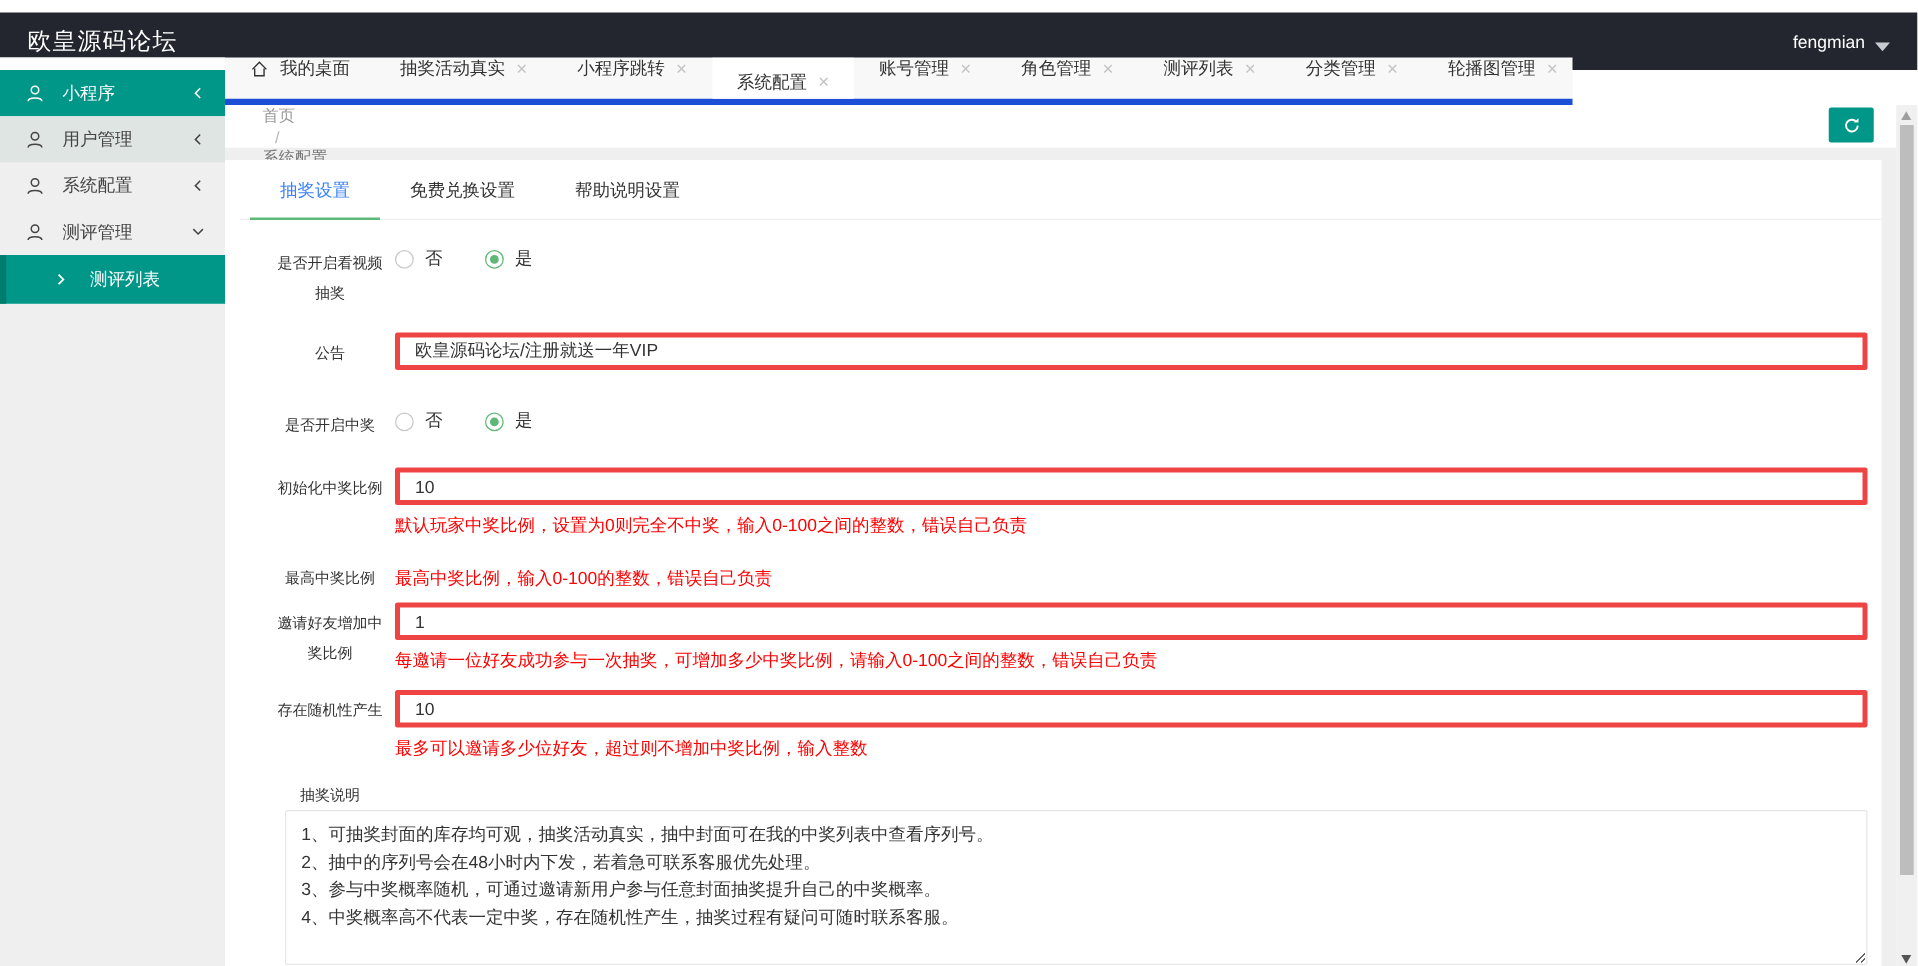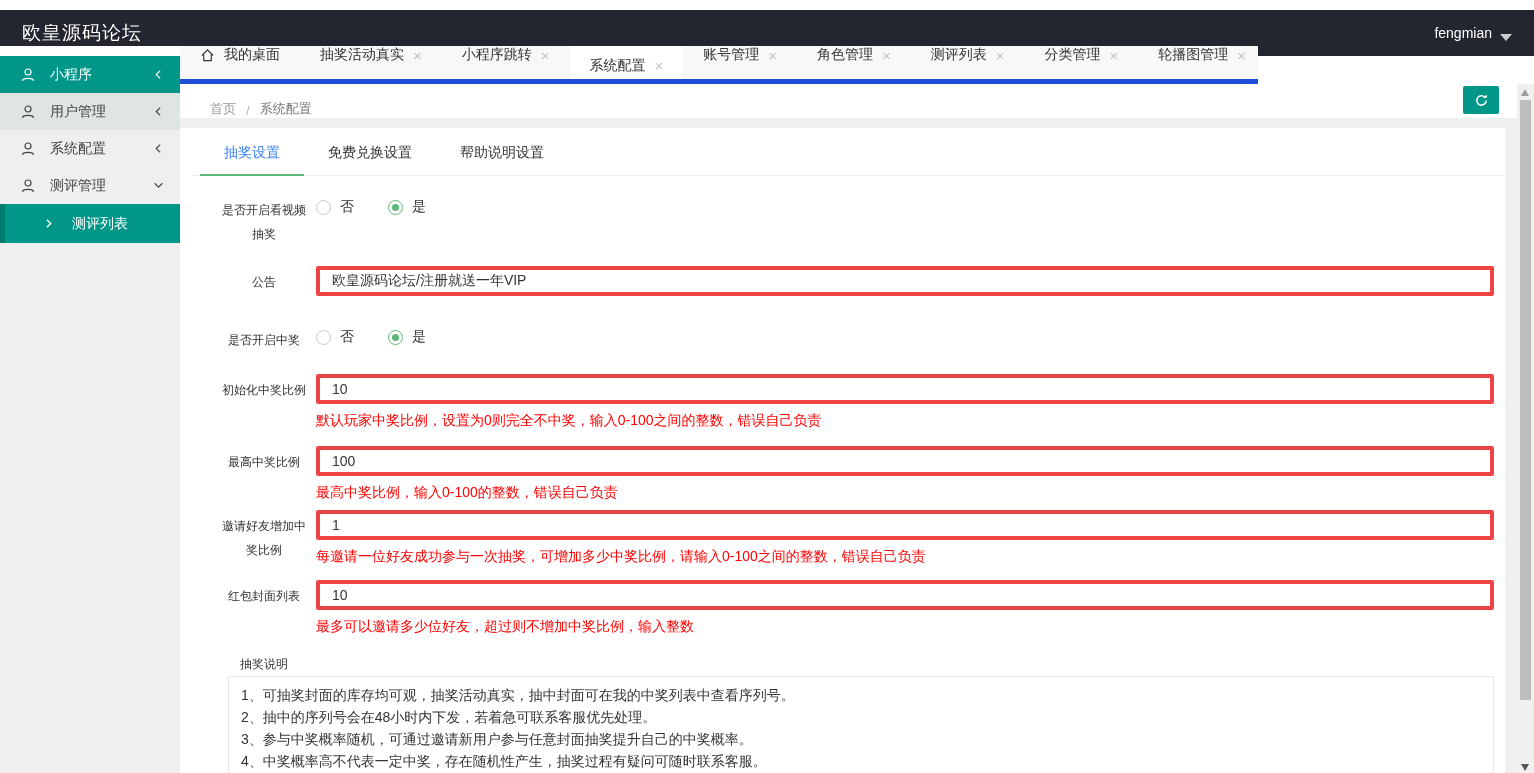--- a/index.html
+++ b/index.html
@@ -24,21 +24,21 @@
   .icon-svg { display:inline-flex; align-items:center; justify-content:center; }
 
   
   .tabbar { position:absolute; left:180px; top:46px; width:1078px; height:38px; background:#f8f8f8; border-bottom:5px solid #1d4ed8; display:flex; align-items:flex-start; overflow:hidden; }
   .tab { display:flex; align-items:center; gap:9px; padding:0 20px; font-size:14px; color:#333; cursor:pointer; white-space:nowrap; }
   .tab .close { color:#c3c3c3; font-size:15px; line-height:1; cursor:pointer; }
   .tab.active { background:#fff; height:39px; }
 
   
   .main { position:absolute; left:180px; top:84px; width:1337px; height:689px; background:#fff; }
-  .crumbrow { position:relative; height:34px; background:#fff; display:flex; align-items:flex-end; padding-left:30px; font-size:13px; }
+  .crumbrow { position:relative; height:34px; background:#fff; display:flex; align-items:flex-start; padding-left:30px; font-size:13px;flex-direction:column; }
   .crumb-home { color:#999; cursor:pointer; }
   .crumb-sep { color:#b5b5b5; margin:0 10px; }
   .crumb-cur { color:#777; }
   .refresh-btn { position:absolute; right:18px; top:2px; width:36px; height:28px; background:#009688; border:none; border-radius:2px; display:flex; align-items:center; justify-content:center; cursor:pointer; }
   .divider-band { height:10px; background:#efefef; }
   .right-gutter { position:absolute; right:0; top:44px; width:12px; bottom:0; background:#efefef; }
 
   
   .card { position:relative; margin-left:12px; width:1313px; height:645px; background:#fff; }
   .card-tabs { height:48px; border-bottom:1px solid #eee; display:flex; padding-left:8px; }
@@ -281,35 +281,34 @@
           <div class="f-label">初始化中奖比例</div>
           <div class="f-ctrl">
             <input class="f-input" type="text" value="10" style="">
             <div class="f-hint">默认玩家中奖比例，设置为0则完全不中奖，输入0-100之间的整数，错误自己负责</div>
           </div>
         </div>
 
         <div class="form-row mb8">
           <div class="f-label">最高中奖比例</div>
           <div class="f-ctrl">
-            <input class="f-input" type="text" value="100" style="">
             <div class="f-hint">最高中奖比例，输入0-100的整数，错误自己负责</div>
           </div>
         </div>
 
         <div class="form-row mb14">
           <div class="f-label">邀请好友增加中奖比例</div>
           <div class="f-ctrl">
             <input class="f-input" type="text" value="1" style="">
             <div class="f-hint">每邀请一位好友成功参与一次抽奖，可增加多少中奖比例，请输入0-100之间的整数，错误自己负责</div>
           </div>
         </div>
 
         <div class="form-row mb12">
-          <div class="f-label">红包封面列表</div>
+          <div class="f-label">存在随机性产生</div>
           <div class="f-ctrl">
             <input class="f-input" type="text" value="10" style="">
             <div class="f-hint">最多可以邀请多少位好友，超过则不增加中奖比例，输入整数</div>
           </div>
         </div>
 
         <div class="form-row mb24">
           <div class="f-label">抽奖说明</div>
           <div class="f-ctrl">
             <textarea class="f-textarea" style="">1、可抽奖封面的库存均可观，抽奖活动真实，抽中封面可在我的中奖列表中查看序列号。

